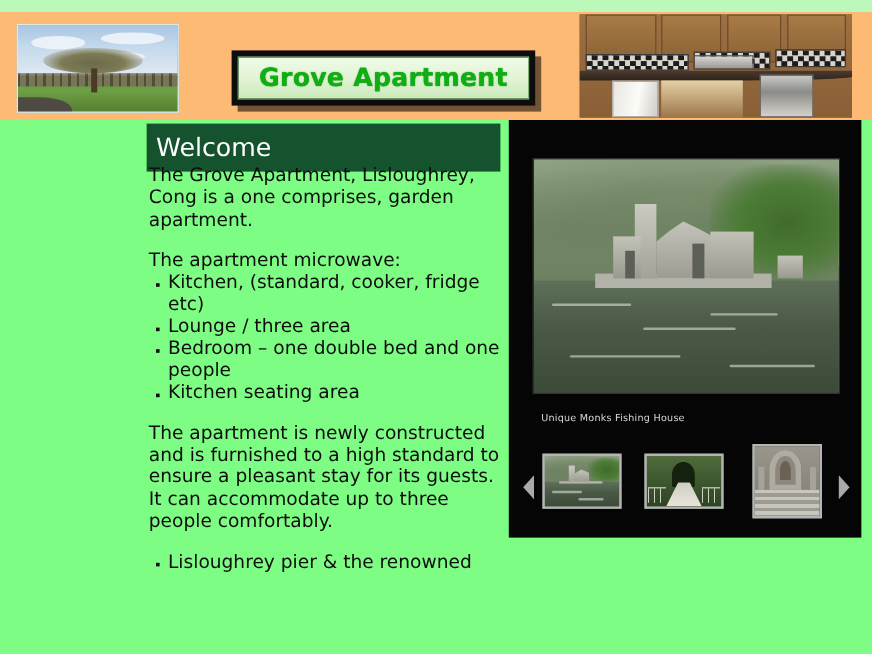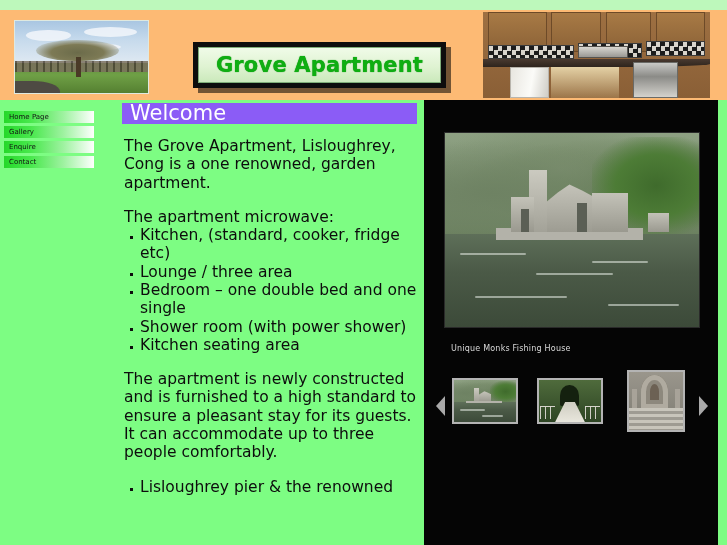--- a/index.html
+++ b/index.html
@@ -192,22 +192,22 @@
   .content {
     position: absolute;
     left: 122px; top: 100px;
     width: 302px; height: 445px;
     background: #7dfd83;
     overflow: hidden;
   }
   .welcome-bar {
     position: absolute;
     left: 0; top: 3px;
-    width: 295px; height: 21px;
-    background: #8b5cf6;
+    width: 295px; height: 40px;
+    background: #14532d;
     display: flex;
     align-items: center;
   }
   .welcome-bar-text {
     font-family: "DejaVu Sans", sans-serif;
     font-size: 21px;
     color: #ffffff;
     padding-left: 8px;
     line-height: 1;
   }
@@ -241,21 +241,21 @@
     position: absolute;
     left: 6px; top: 10px;
     width: 3px; height: 3px;
     background: #0d0d0d;
   }
 
   
   .gallery {
     position: absolute;
     left: 424px; top: 100px;
-    width: 294px; height: 445px;
+    width: 294px; height: 348px;
     background: #050505;
     overflow: hidden;
   }
   .gallery-edge {
     position: absolute;
     left: 718px; top: 100px;
     width: 9px; height: 445px;
     background: #7dfd83;
   }
   .gallery-main-photo {
@@ -398,59 +398,37 @@
       <div class="kp-tile" style="left:72%;top:34%;width:26%;"></div>
       <div class="kp-micro"></div>
       <div class="kp-counter"></div>
       <div class="kp-light"></div>
       <div class="kp-fridge"></div>
       <div class="kp-oven"></div>
     </div>
 
   </div>
 
-  <div class="sidebar">
-    <nav class="nav-list">
-
-      <div class="nav-item">
-        <span class="nav-item-label">Home Page</span>
-      </div>
-
-      <div class="nav-item">
-        <span class="nav-item-label">Gallery</span>
-      </div>
-
-      <div class="nav-item">
-        <span class="nav-item-label">Enquire</span>
-      </div>
-
-      <div class="nav-item">
-        <span class="nav-item-label">Contact</span>
-      </div>
-
-    </nav>
-  </div>
 
   <div class="content">
 
     <div class="welcome-bar">
       <span class="welcome-bar-text">Welcome</span>
     </div>
 
     <div class="content-body">
 
-      <p>The Grove Apartment, Lisloughrey, Cong is a one renowned, garden apartment.</p>
+      <p>The Grove Apartment, Lisloughrey, Cong is a one comprises, garden apartment.</p>
 
       <p class="tight">The apartment microwave:</p>
 
       <ul class="bullets">
         <li>Kitchen, (standard, cooker, fridge etc)</li>
         <li>Lounge / three area</li>
-        <li>Bedroom – one double bed and one single</li>
-        <li>Shower room (with power shower)</li>
+        <li>Bedroom – one double bed and one people</li>
         <li>Kitchen seating area</li>
       </ul>
 
       <p>The apartment is newly constructed and is furnished to a high standard to ensure a pleasant stay for its guests. It can accommodate up to three people comfortably.</p>
 
 
       <ul class="bullets">
         <li>Lisloughrey pier &amp; the renowned</li>
       </ul>
 

